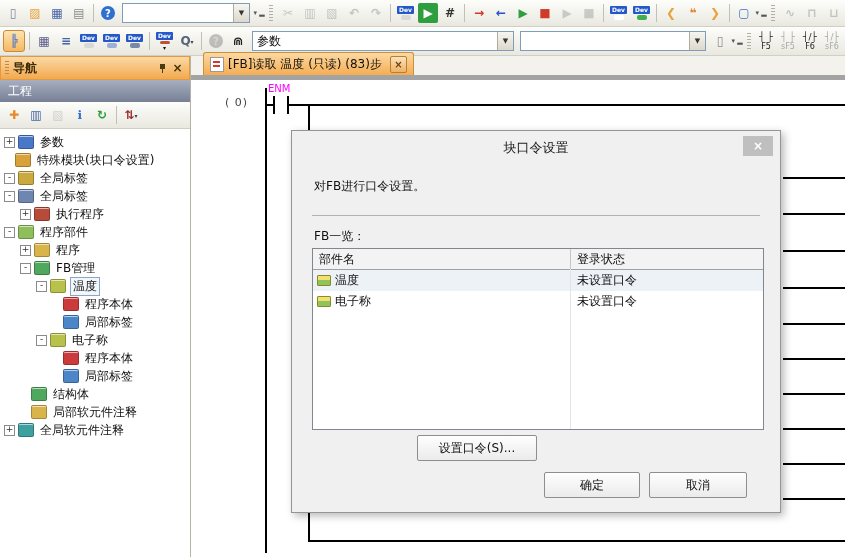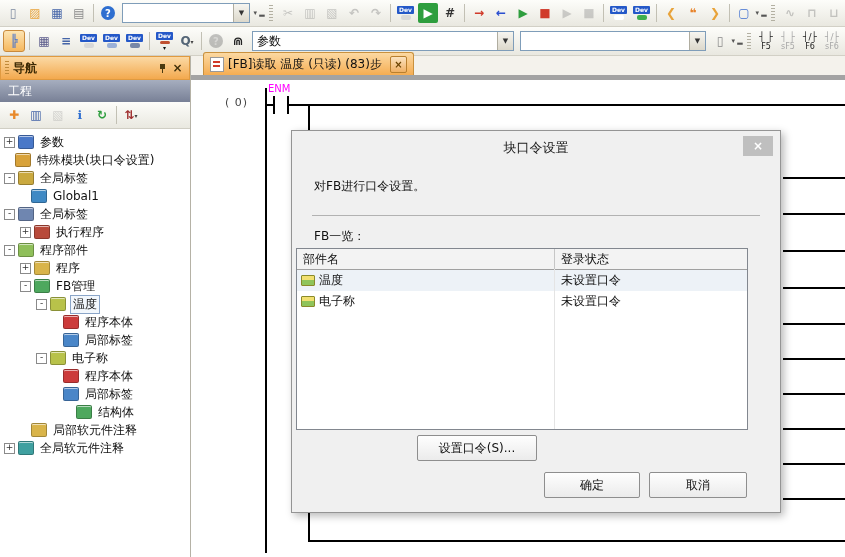--- a/index.html
+++ b/index.html
@@ -54,21 +54,21 @@
   .ln{position:absolute;background:#000;}
   .lbl-step{position:absolute;left:34px;top:16px;color:#444;font-size:11px;letter-spacing:1px;}
   .lbl-enm{position:absolute;left:77px;top:3px;color:#f0f;font-size:10px;}
   
   .dialog{position:absolute;left:100px;top:50px;width:488px;height:381px;background:#f0f0f0;border:1px solid #949494;box-shadow:3px 3px 8px rgba(0,0,0,.28);z-index:5;}
   .dlg-title{text-align:center;padding-top:8px;font-size:13px;color:#1a1a1a;}
   .dlg-close{position:absolute;top:5px;right:7px;width:30px;height:20px;background:#bfbfbf;color:#fff;display:flex;align-items:center;justify-content:center;font-size:12px;font-weight:bold;}
   .dlg-msg{position:absolute;left:22px;top:47px;}
   .dlg-hr{position:absolute;left:20px;right:20px;top:84px;border-top:1px solid #b2b2b2;}
   .dlg-listlabel{position:absolute;left:22px;top:97px;}
-  .dlg-table{position:absolute;left:4px;top:117px;width:452px;height:182px;background:#fff;border:1px solid #82878f;box-sizing:border-box;}
+  .dlg-table{position:absolute;left:20px;top:117px;width:452px;height:182px;background:#fff;border:1px solid #82878f;box-sizing:border-box;}
   .tbl-head{display:flex;height:20px;border-bottom:1px solid #a0a0a0;background:#f3f3f3;align-items:center;}
   .tbl-head .c1{width:258px;padding-left:6px;box-sizing:border-box;border-right:1px solid #c6c6c6;align-self:stretch;display:flex;align-items:center;}
   .tbl-head .c2{flex:1;padding-left:6px;}
   .tbl-row{display:flex;height:21px;align-items:center;}
   .tbl-row.sel{background:#edf2f7;}
   .tbl-row .c1{width:258px;display:flex;align-items:center;padding-left:4px;box-sizing:border-box;}
   .tbl-row .c2{flex:1;padding-left:6px;}
   .colline{position:absolute;left:257px;top:20px;bottom:0;width:1px;background:#e4e4e4;}
   .folder{width:14px;height:11px;border-radius:1px;margin-right:4px;background:linear-gradient(#f2e070 40%,#8fc45a 40%);border:1px solid #8a8a2a;box-sizing:border-box;}
   .btn{position:absolute;background:linear-gradient(#fefefe,#ebebeb);border:1px solid #8e8e8e;border-radius:2px;display:flex;align-items:center;justify-content:center;font-size:12px;height:24px;cursor:default;}
@@ -311,25 +311,20 @@
           <div class="tree-row" style="padding-left: 4px;">
             <span class="noexp"></span>
             <span class="ticon" style="background: rgb(216, 162, 58);"></span>
             <span class="lbl">特殊模块(块口令设置)</span>
           </div>
           <div class="tree-row" style="padding-left: 4px;">
             <span class="exp">-</span>
             <span class="ticon" style="background: rgb(202, 169, 63);"></span>
             <span class="lbl">全局标签</span>
           </div>
-          <div class="tree-row" style="padding-left: 20px;">
-            <span class="noexp"></span>
-            <span class="ticon" style="background: rgb(63, 137, 196);"></span>
-            <span class="lbl">Global1</span>
-          </div>
           <div class="tree-row" style="padding-left: 4px;">
             <span class="exp">-</span>
             <span class="ticon" style="background: rgb(111, 134, 176);"></span>
             <span class="lbl">全局标签</span>
           </div>
           <div class="tree-row" style="padding-left: 20px;">
             <span class="exp">+</span>
             <span class="ticon" style="background: rgb(184, 74, 58);"></span>
             <span class="lbl">执行程序</span>
           </div>
@@ -371,21 +366,21 @@
           <div class="tree-row" style="padding-left: 52px;">
             <span class="noexp"></span>
             <span class="ticon" style="background: rgb(204, 59, 59);"></span>
             <span class="lbl">程序本体</span>
           </div>
           <div class="tree-row" style="padding-left: 52px;">
             <span class="noexp"></span>
             <span class="ticon" style="background: rgb(74, 134, 200);"></span>
             <span class="lbl">局部标签</span>
           </div>
-          <div class="tree-row" style="padding-left: 20px; margin-left: 45px;">
+          <div class="tree-row" style="padding-left: 20px;">
             <span class="noexp"></span>
             <span class="ticon" style="background: rgb(78, 168, 94);"></span>
             <span class="lbl">结构体</span>
           </div>
           <div class="tree-row" style="padding-left: 20px;">
             <span class="noexp"></span>
             <span class="ticon" style="background: rgb(217, 180, 74);"></span>
             <span class="lbl">局部软元件注释</span>
           </div>
           <div class="tree-row" style="padding-left: 4px;">

